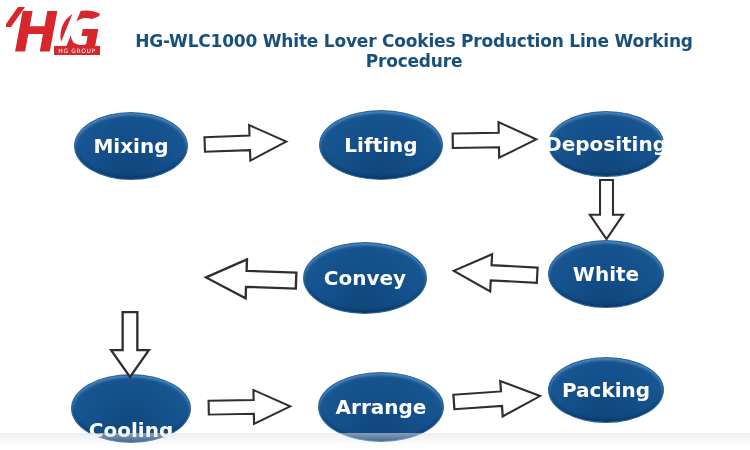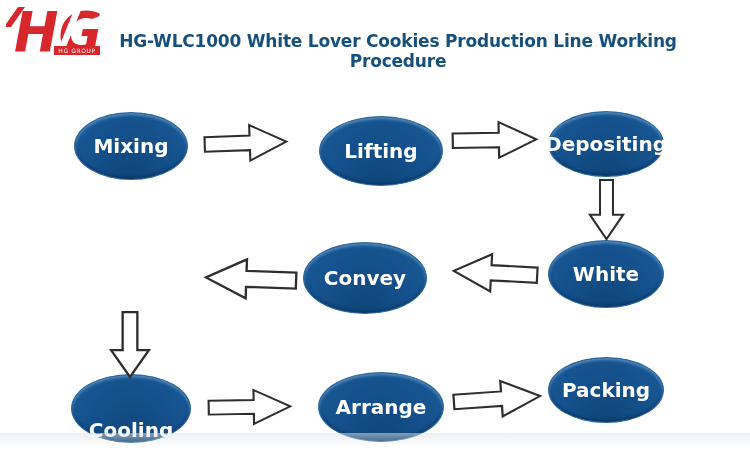--- a/index.html
+++ b/index.html
@@ -7,21 +7,21 @@
     width: 750px; height: 450px;
     background: #ffffff;
     font-family: "DejaVu Sans", "Liberation Sans", sans-serif;
     overflow: hidden;
   }
   .stage { position: relative; width: 750px; height: 450px; background: #ffffff; padding-left: 36px; }
 
   .logo-svg { position: absolute; left: 6px; top: 5px; width: 96px; height: 52px; }
 
   .title {
-    position: absolute; left: 98px; top: 31px; width: 600px;
+    position: absolute; left: 114px; top: 31px; width: 600px;
     text-align: center;
     font-size: 17px; font-weight: bold; letter-spacing: -0.2px;
     color: #17507c;
   }
 
   .node {
     position: absolute;
     border-radius: 50%;
     background: radial-gradient(ellipse at 50% 130%, #0e4272 0%, #14508b 55%, #1a5b98 100%);
     border: 1px solid #2a669f;
@@ -57,21 +57,21 @@
 
     <rect x="48" y="41" width="46" height="9" fill="#d8262d"></rect>
     <text x="71" y="48.3" text-anchor="middle" font-family="DejaVu Sans, sans-serif" font-size="6" fill="#ffffff" letter-spacing="0.6">HG GROUP</text>
   </svg>
 
   <div class="title">HG-WLC1000 White Lover Cookies Production Line Working Procedure</div>
 
   <div class="node" style="left:74px;  top:112px; width:112px; height:66px;">
     <span>Mixing</span>
   </div>
-  <div class="node" style="left:319px; top:116px; width:122px; height:68px;">
+  <div class="node" style="left:319px; top:110px; width:122px; height:68px;">
     <span>Lifting</span>
   </div>
   <div class="node" style="left:548px; top:111px; width:114px; height:64px;text-align:center;">
     <span>Depositing</span>
   </div>
 
   <div class="node" style="left:548px; top:240px; width:114px; height:66px;">
     <span>White</span>
   </div>
   <div class="node" style="left:303px; top:242px; width:122px; height:70px;">

